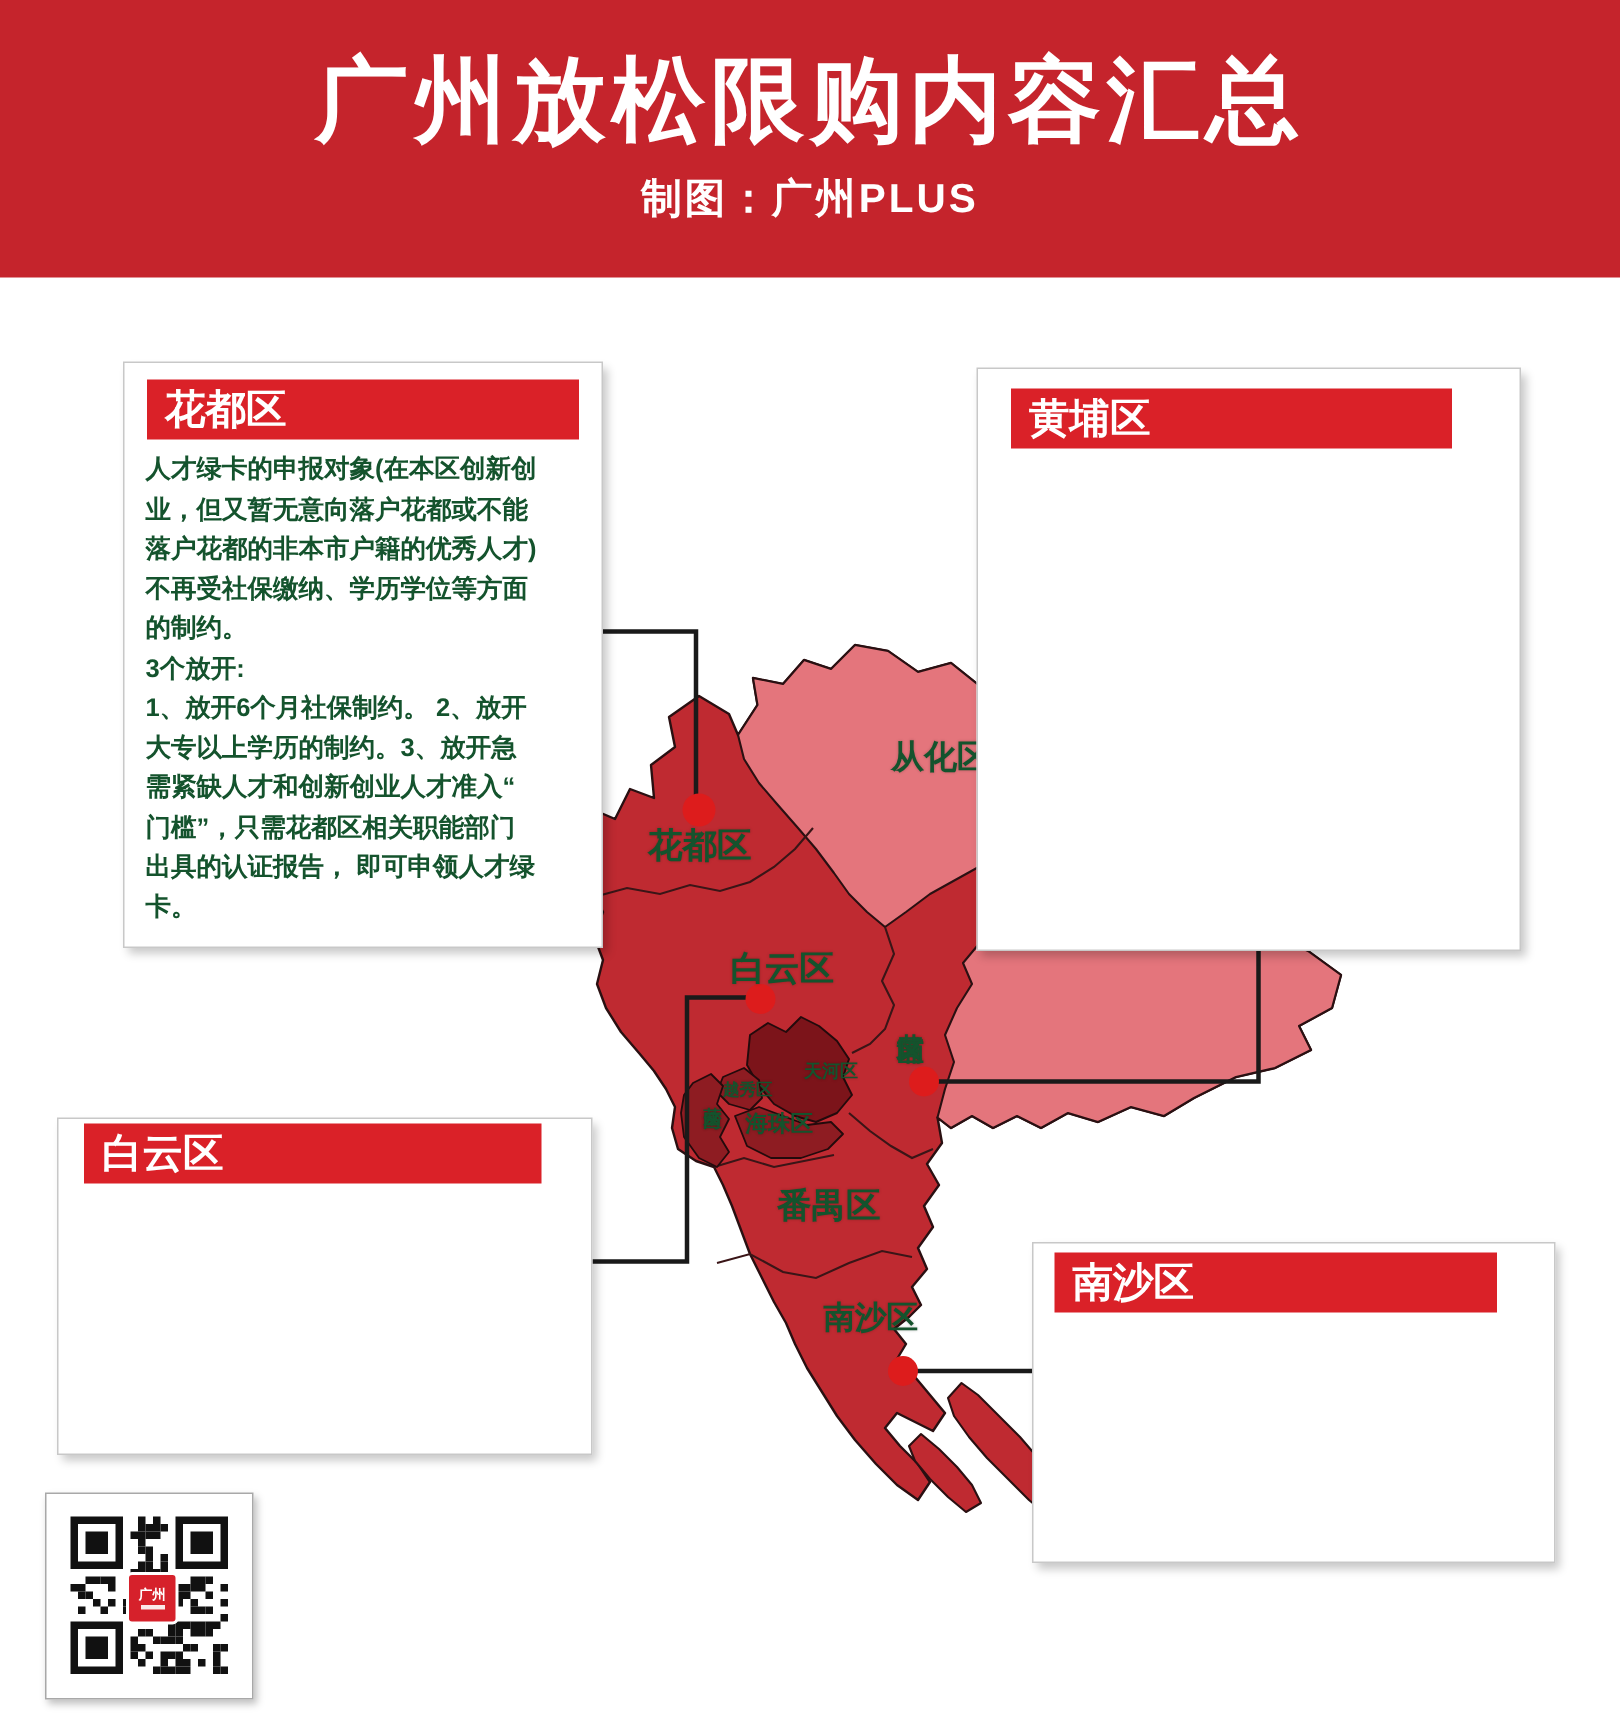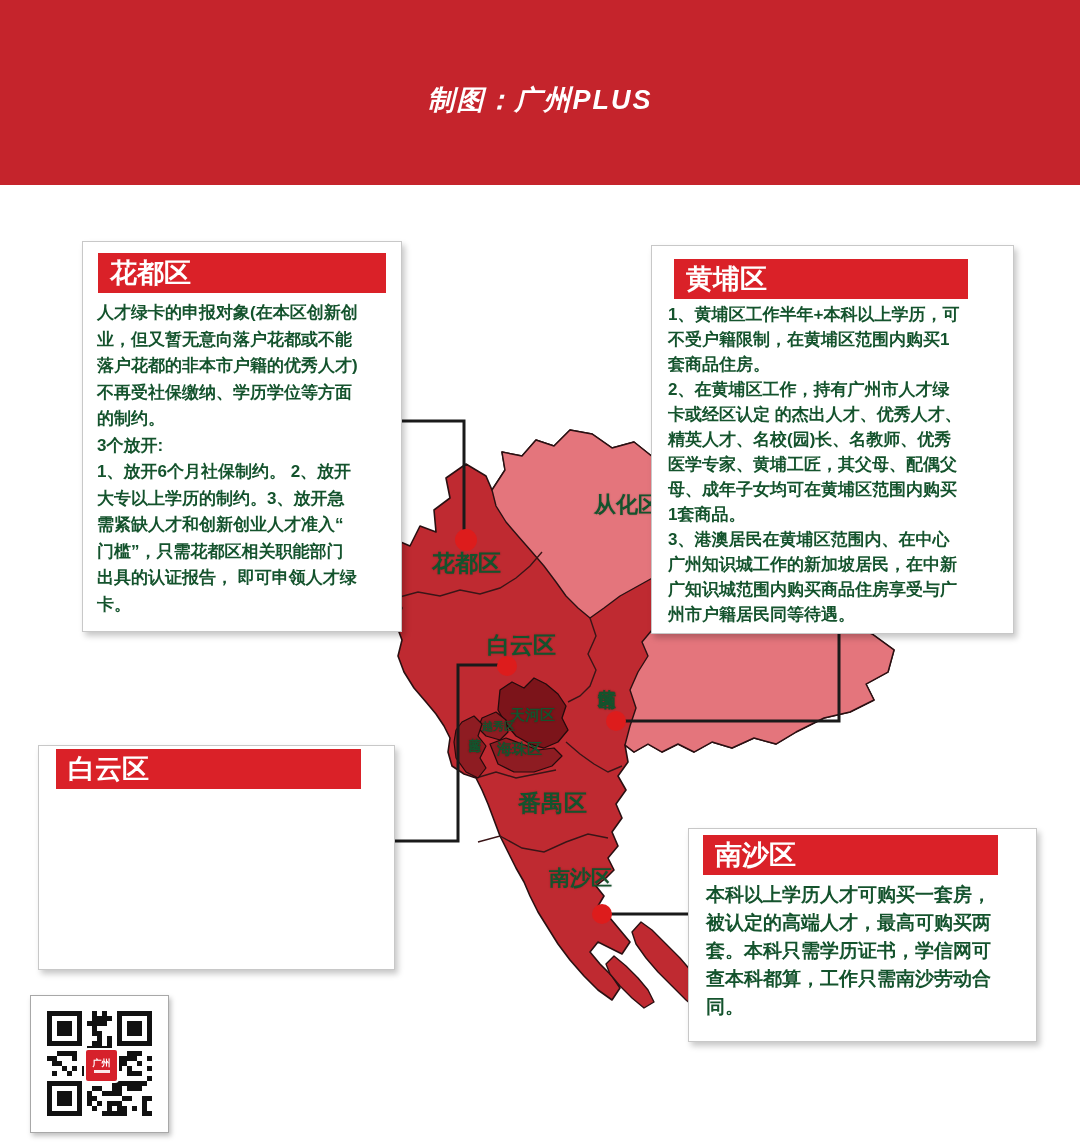--- a/index.html
+++ b/index.html
@@ -1,21 +1,21 @@
 <!DOCTYPE html>
 <html><head>
 <meta charset="utf-8">
 <style>
   html,body{margin:0;padding:0;}
   body{width:1080px;height:1145px;position:relative;background:#ffffff;overflow:hidden;
        font-family:"Liberation Sans","DejaVu Sans",sans-serif;}
   .banner{position:absolute;left:0;top:0;width:1080px;height:185px;background:#c5242c;
           display:flex;flex-direction:column;align-items:center;justify-content:center;}
   .banner-title{color:#ffffff;font-size:62px;font-weight:900;letter-spacing:4px;line-height:1.05;}
-  .banner-sub{color:#ffffff;font-size:27px;font-weight:700;margin-top:14px;letter-spacing:2px;font-style:italic;}
+  .banner-sub{color:#ffffff;font-size:27px;font-weight:700;margin-top:14px;letter-spacing:2px;}
   .map-svg{position:absolute;left:0;top:0;width:1080px;height:1145px;z-index:1;}
   .map-label{position:absolute;z-index:5;color:#14532d;font-weight:700;white-space:nowrap;
              text-shadow:0 0 2px rgba(0,0,0,.25);}
   .map-label.vert{writing-mode:vertical-rl;text-orientation:upright;letter-spacing:2px;}
   .card{position:absolute;z-index:20;background:#ffffff;border:1px solid #c8c8c8;
         box-shadow:3px 4px 6px rgba(0,0,0,.22);}
   .card-head{position:absolute;background:#da2128;color:#ffffff;font-weight:900;
              font-size:27px;line-height:40px;height:40px;padding-left:12px;box-sizing:border-box;}
   .card-body{position:absolute;color:#14532d;font-weight:600;white-space:pre-line;}
   .qr-frame{position:absolute;left:30px;top:995px;width:137px;height:136px;z-index:20;
@@ -27,20 +27,21 @@
   .qr-logo{position:absolute;left:37px;top:37px;width:31px;height:31px;background:#d6212b;
            border:2px solid #ffffff;border-radius:4px;display:flex;flex-direction:column;
            align-items:center;justify-content:center;z-index:3;}
   .qr-logo-txt{color:#ffffff;font-size:9px;font-weight:900;line-height:10px;}
   .qr-logo-bar{width:16px;height:3px;background:#ffffff;margin-top:2px;opacity:.9;}
 </style>
 </head>
 <body>
 
 <div class="banner">
+  <div class="banner-title">广州放松限购内容汇总</div>
   <div class="banner-sub">制图：广州PLUS</div>
 </div>
 
 <svg class="map-svg" viewBox="0 0 1080 1145">
 
   <path d="M386,560 L396,540 L410,546 L420,526 L436,532 L434,510 L450,498 L446,478 L466,464 L486,476 L492,490
        L505,470 L502,452 L522,456 L536,440 L554,446 L570,430 L592,434 L612,448 L634,442 L654,458 L676,452
        L698,466 L720,458 L740,470 L760,464 L776,478 L768,496 L778,512 L766,528 L772,546 L754,558
        L776,570 L798,576 L820,582 L838,594 L854,606 L848,622 L872,634 L894,650 L888,672 L866,684 L874,700
        L850,712 L824,718 L796,732 L776,744 L754,738 L732,748 L712,742 L694,752 L678,744 L662,752 L648,744
@@ -84,21 +85,21 @@
   <circle cx="466" cy="540" r="11" fill="#dd1c1c"></circle>
   <circle cx="507" cy="666" r="10" fill="#dd1c1c"></circle>
   <circle cx="616" cy="721" r="10" fill="#dd1c1c"></circle>
   <circle cx="602" cy="914" r="10" fill="#dd1c1c"></circle>
 </svg>
 
 <div class="map-label" style="left:432px;top:548px;font-size:23px;">花都区</div>
 <div class="map-label" style="left:594px;top:490px;font-size:22px;">从化区</div>
 <div class="map-label" style="left:487px;top:630px;font-size:23px;">白云区</div>
 <div class="map-label vert" style="left:595px;top:674px;font-size:18px;">黄埔区</div>
-<div class="map-label" style="left:510px;top:706px;font-size:15px;">天河区</div>
+<div class="map-label" style="left:536px;top:706px;font-size:12px;">天河区</div>
 <div class="map-label" style="left:482px;top:719px;font-size:11px;">越秀区</div>
 <div class="map-label vert" style="left:466px;top:728px;font-size:12px;">荔湾区</div>
 <div class="map-label" style="left:497px;top:740px;font-size:15px;">海珠区</div>
 <div class="map-label" style="left:518px;top:788px;font-size:23px;">番禺区</div>
 <div class="map-label" style="left:549px;top:864px;font-size:21px;">南沙区</div>
 
 <div class="card" style="left:82px;top:241px;width:318px;height:389px;">
   <div class="card-head" style="left:15px;top:11px;width:288px;">花都区</div>
   <div class="card-body" style="left:14px;top:58px;width:292px;font-size:17px;line-height:26.5px;">人才绿卡的申报对象(在本区创新创
 业，但又暂无意向落户花都或不能
@@ -109,46 +110,28 @@
 1、放开6个月社保制约。 2、放开
 大专以上学历的制约。3、放开急
 需紧缺人才和创新创业人才准入“
 门槛”，只需花都区相关职能部门
 出具的认证报告， 即可申领人才绿
 卡。</div>
 </div>
 
 <div class="card" style="left:651px;top:245px;width:361px;height:387px;">
   <div class="card-head" style="left:22px;top:13px;width:294px;">黄埔区</div>
-  <div class="card-body" style="left:16px;top:56px;width:334px;font-size:17px;line-height:25px;">1、黄埔区工作半年+本科以上学历，可
-不受户籍限制，在黄埔区范围内购买1
-套商品住房。
-2、在黄埔区工作，持有广州市人才绿
-卡或经区认定 的杰出人才、优秀人才、
-精英人才、名校(园)长、名教师、优秀
-医学专家、黄埔工匠，其父母、配偶父
-母、成年子女均可在黄埔区范围内购买
-1套商品。
-3、港澳居民在黄埔区范围内、在中心
-广州知识城工作的新加坡居民，在中新
-广知识城范围内购买商品住房享受与广
-州市户籍居民同等待遇。</div>
 </div>
 
 <div class="card" style="left:38px;top:745px;width:355px;height:223px;">
   <div class="card-head" style="left:17px;top:3px;width:305px;">白云区</div>
 </div>
 
 <div class="card" style="left:688px;top:828px;width:347px;height:212px;">
   <div class="card-head" style="left:14px;top:6px;width:295px;">南沙区</div>
-  <div class="card-body" style="left:17px;top:52px;width:312px;font-size:19px;line-height:28px;">本科以上学历人才可购买一套房，
-被认定的高端人才，最高可购买两
-套。本科只需学历证书，学信网可
-查本科都算，工作只需南沙劳动合
-同。</div>
 </div>
 
 <div class="qr-frame">
   <div class="qr-area">
     <div style="position:absolute;left:0;top:0;width:105px;height:105px;">
         <div class="qr-module" style="left:45px;top:0px;"></div>
         <div class="qr-module" style="left:55px;top:0px;"></div>
         <div class="qr-module" style="left:45px;top:5px;"></div>
         <div class="qr-module" style="left:50px;top:5px;"></div>
         <div class="qr-module" style="left:55px;top:5px;"></div>

